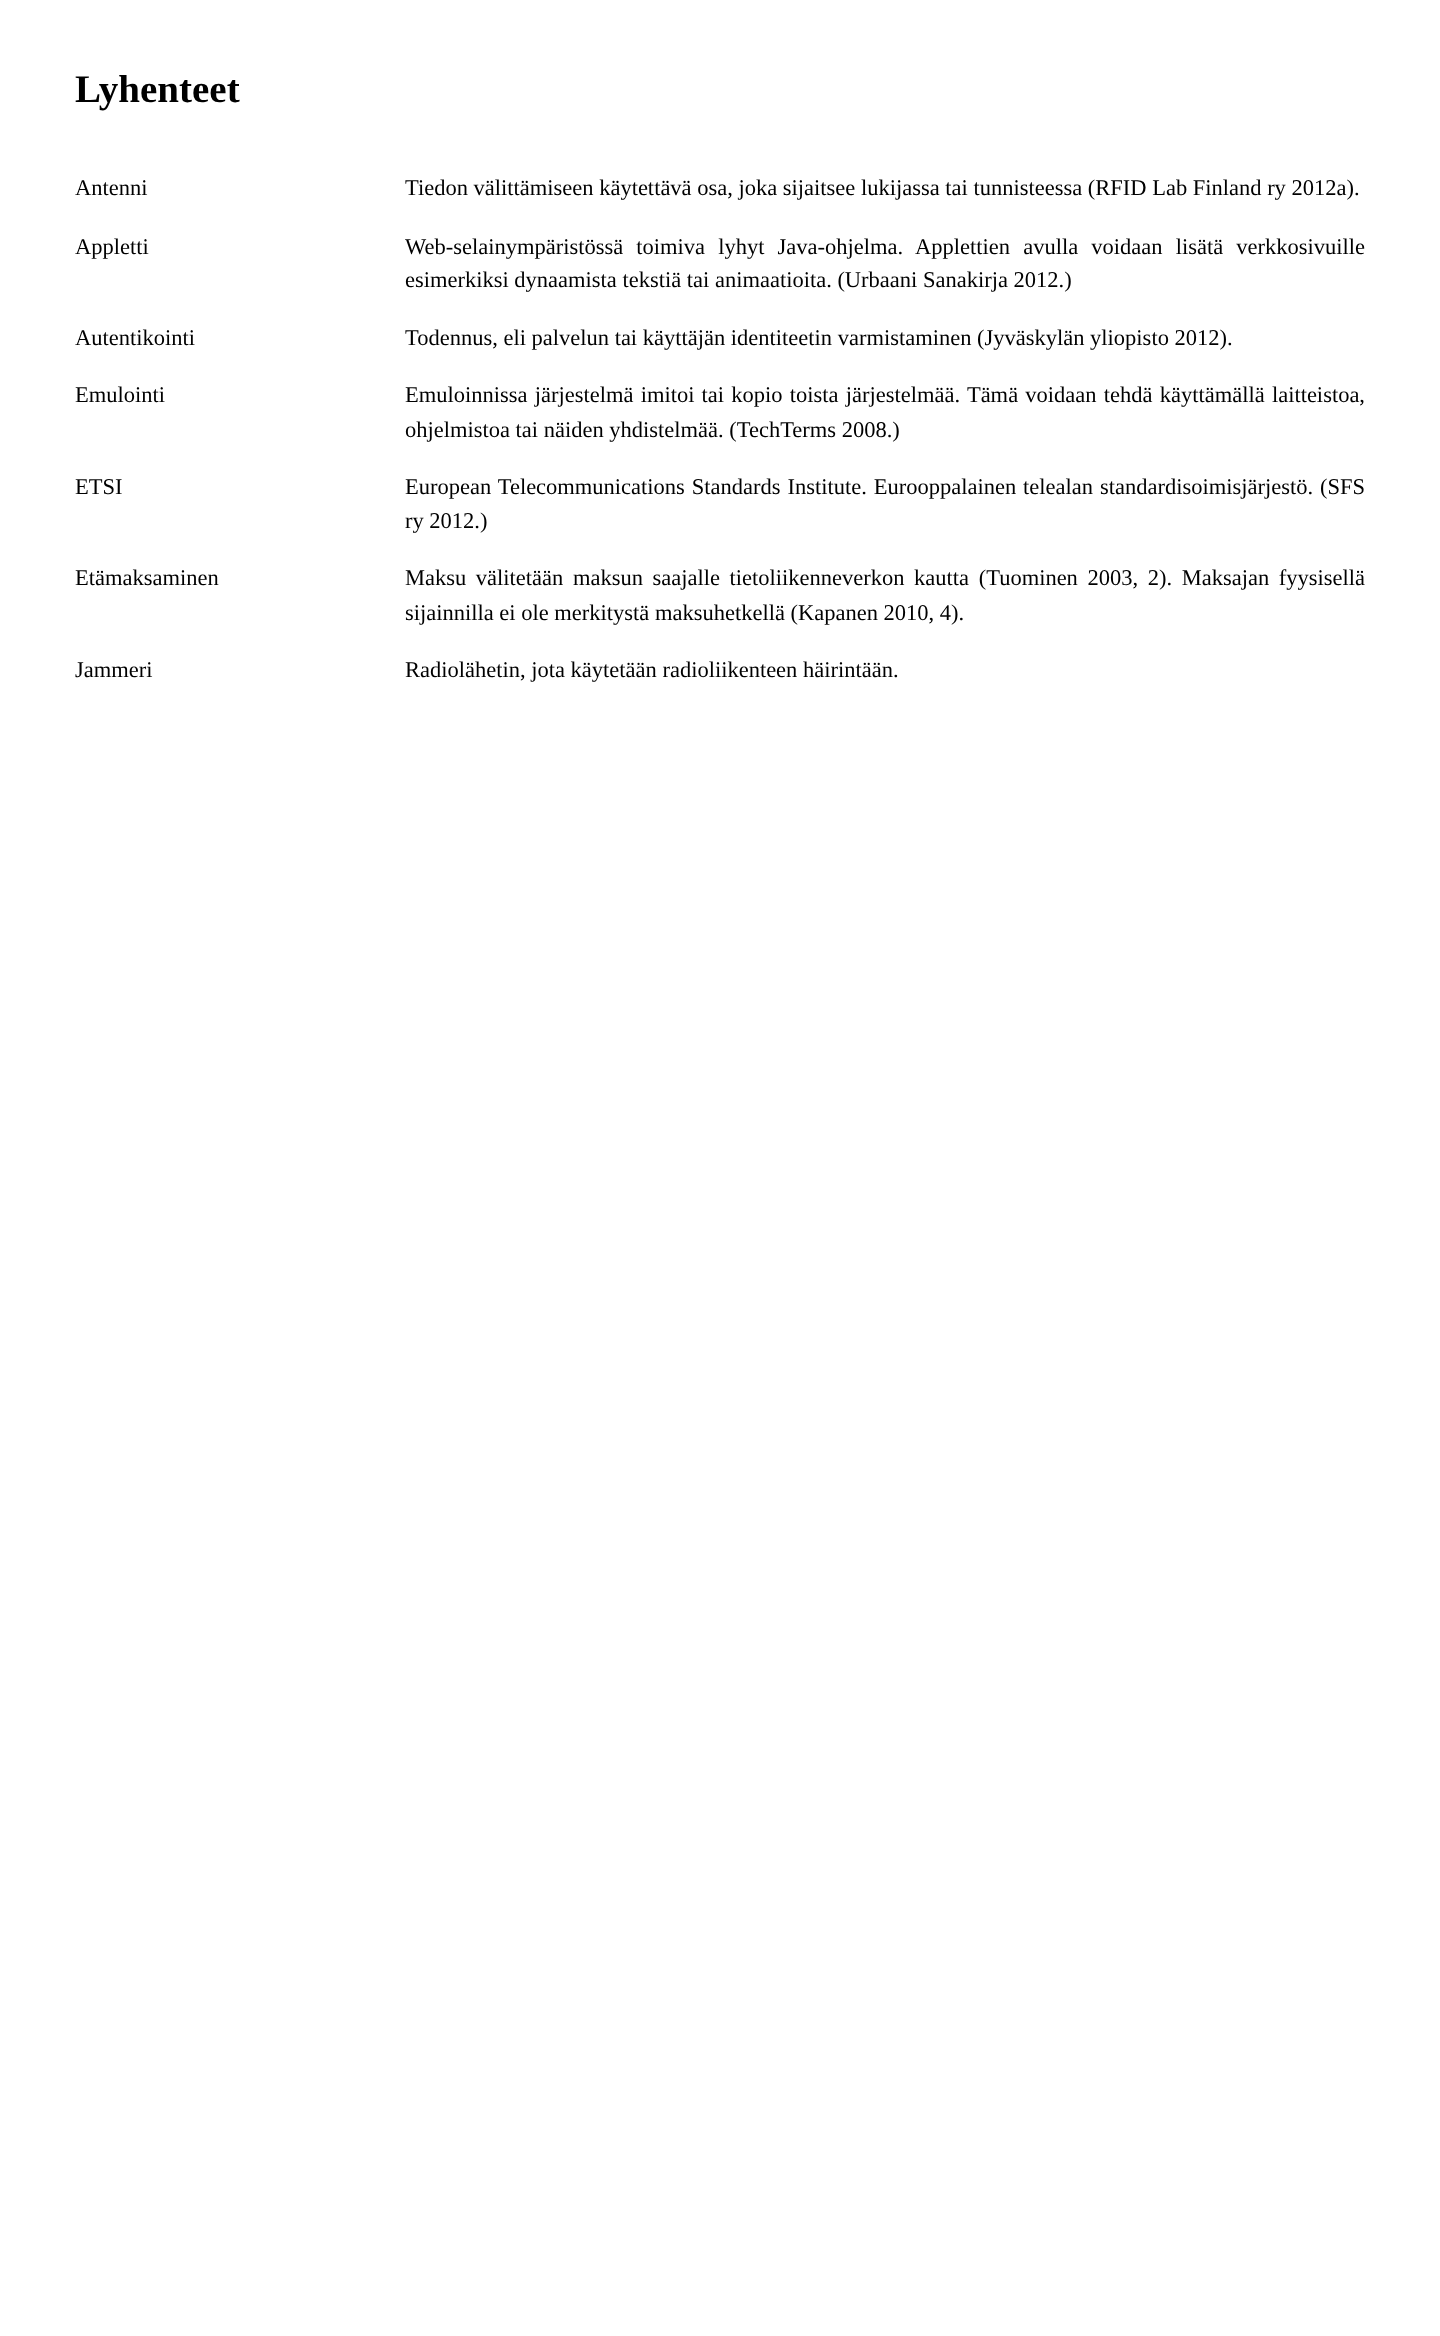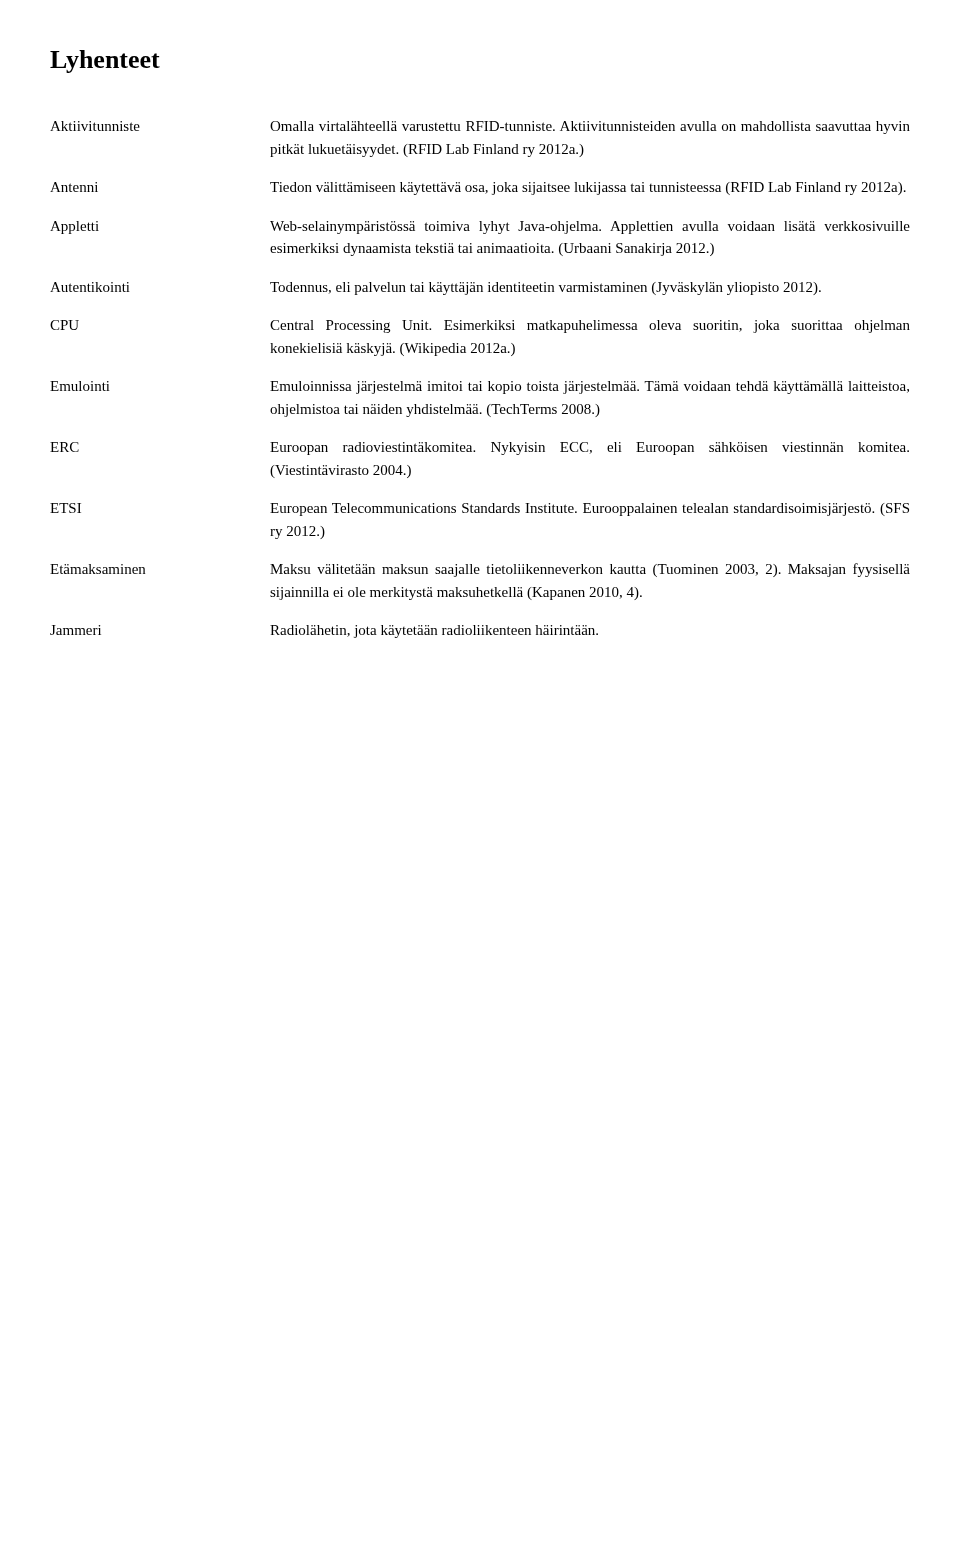--- a/index.html
+++ b/index.html
@@ -51,47 +51,35 @@
       text-align: justify;
     }
   </style>
 </head>
 <body>
 
 <h1>Lyhenteet</h1>
 
 <table class="glossary-table">
   <tbody id="glossary-body">
-  <tr>
-        <td class="term-col">Aktiivitunniste</td>
-        <td class="def-col">Omalla virtalähteellä varustettu RFID-tunniste. Aktiivitunnisteiden avulla on mahdollista saavuttaa hyvin pitkät lukuetäisyydet. (RFID Lab Finland ry 2012a.)</td>
-      </tr>
       <tr>
         <td class="term-col">Antenni</td>
         <td class="def-col">Tiedon välittämiseen käytettävä osa, joka sijaitsee lukijassa tai tunnisteessa (RFID Lab Finland ry 2012a).</td>
       </tr>
       <tr>
         <td class="term-col">Appletti</td>
         <td class="def-col">Web-selainympäristössä toimiva lyhyt Java-ohjelma. Applettien avulla voidaan lisätä verkkosivuille esimerkiksi dynaamista tekstiä tai animaatioita. (Urbaani Sanakirja 2012.)</td>
       </tr>
       <tr>
         <td class="term-col">Autentikointi</td>
         <td class="def-col">Todennus, eli palvelun tai käyttäjän identiteetin varmistaminen (Jyväskylän yliopisto 2012).</td>
       </tr>
       <tr>
-        <td class="term-col">CPU</td>
-        <td class="def-col">Central Processing Unit. Esimerkiksi matkapuhelimessa oleva suoritin, joka suorittaa ohjelman konekielisiä käskyjä. (Wikipedia 2012a.)</td>
-      </tr>
-      <tr>
         <td class="term-col">Emulointi</td>
         <td class="def-col">Emuloinnissa järjestelmä imitoi tai kopio toista järjestelmää. Tämä voidaan tehdä käyttämällä laitteistoa, ohjelmistoa tai näiden yhdistelmää. (TechTerms 2008.)</td>
-      </tr>
-      <tr>
-        <td class="term-col">ERC</td>
-        <td class="def-col">Euroopan radioviestintäkomitea. Nykyisin ECC, eli Euroopan sähköisen viestinnän komitea. (Viestintävirasto 2004.)</td>
       </tr>
       <tr>
         <td class="term-col">ETSI</td>
         <td class="def-col">European Telecommunications Standards Institute. Eurooppalainen telealan standardisoimisjärjestö. (SFS ry 2012.)</td>
       </tr>
       <tr>
         <td class="term-col">Etämaksaminen</td>
         <td class="def-col">Maksu välitetään maksun saajalle tietoliikenneverkon kautta (Tuominen 2003, 2). Maksajan fyysisellä sijainnilla ei ole merkitystä maksuhetkellä (Kapanen 2010, 4).</td>
       </tr>
       <tr>

